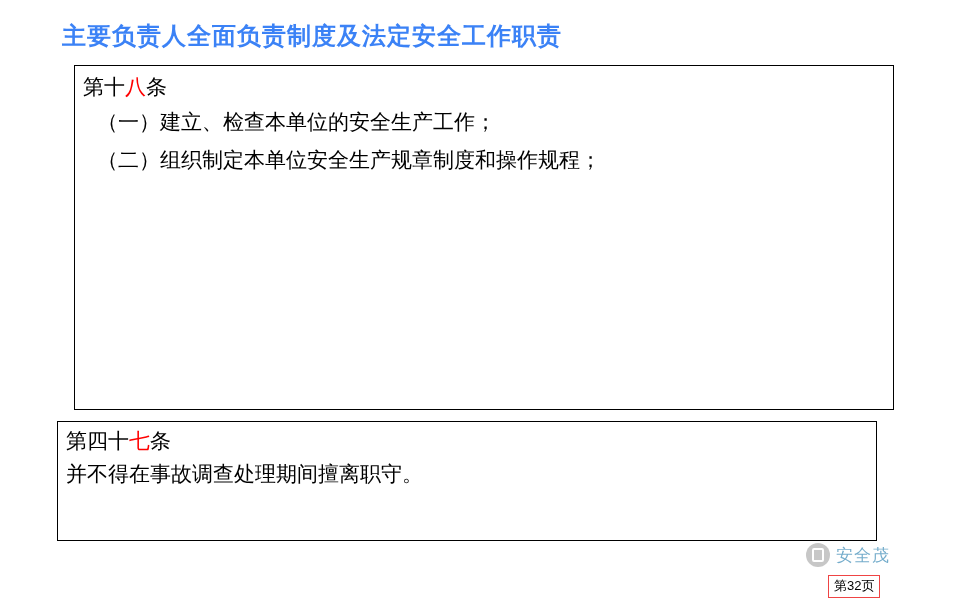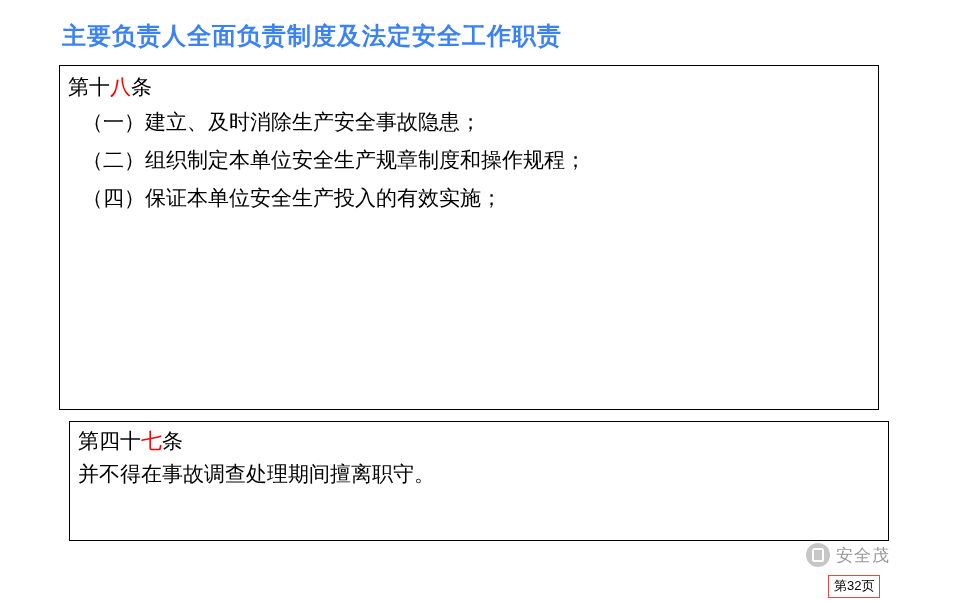--- a/index.html
+++ b/index.html
@@ -30,33 +30,32 @@
     letter-spacing: 1px;
     white-space: nowrap;
   }
   .box {
     position: absolute;
     border: 1px solid #000000;
     box-sizing: border-box;
     background: #ffffff;
   }
   .box-one {
-    left: 59px;
+    left: 74px;
     top: 65px;
     width: 820px;
     height: 345px;
     padding: 10px 0 0 0;
   }
   .box-two {
     left: 57px;
     top: 421px;
     width: 820px;
     height: 120px;
     padding: 8px 0 0 0;
-    margin-left: 12px;
   }
   .line {
     font-size: 21px;
     color: #000000;
     line-height: 1.0;
     white-space: nowrap;
     margin: 0;
     padding: 0 0 0 0;
   }
   .box-one .line {
@@ -109,39 +108,38 @@
     left: 6px;
     top: 5px;
     width: 12px;
     height: 14px;
     border: 2px solid #ffffff;
     border-radius: 2px;
     box-sizing: border-box;
   }
   .wm-text {
     font-size: 17px;
-    color: #404040;
+    color: #0369a1;
     letter-spacing: 1px;
     white-space: nowrap;
   }
 </style>
 </head>
 <body>
 
 <div class="slide">
 
   <div class="title">主要负责人全面负责制度及法定安全工作职责</div>
 
   <div class="box box-one">
     <div class="line head">
       <span>第十</span><span class="red">八</span><span>条</span>
     </div>
-    <div class="line indent">（一）建立、及时消除生产安全事故隐患；</div>
+    <div class="line indent">（一）建立、检查本单位的安全生产工作；</div>
     <div class="line indent">（二）组织制定本单位安全生产规章制度和操作规程；</div>
-    <div class="line indent">（四）保证本单位安全生产投入的有效实施；</div>
   </div>
 
   <div class="box box-two">
     <div class="line">
       <span>第四十</span><span class="red">七</span><span>条</span>
     </div>
     <div class="line">并不得在事故调查处理期间擅离职守。</div>
   </div>
 
   <div class="watermark">

